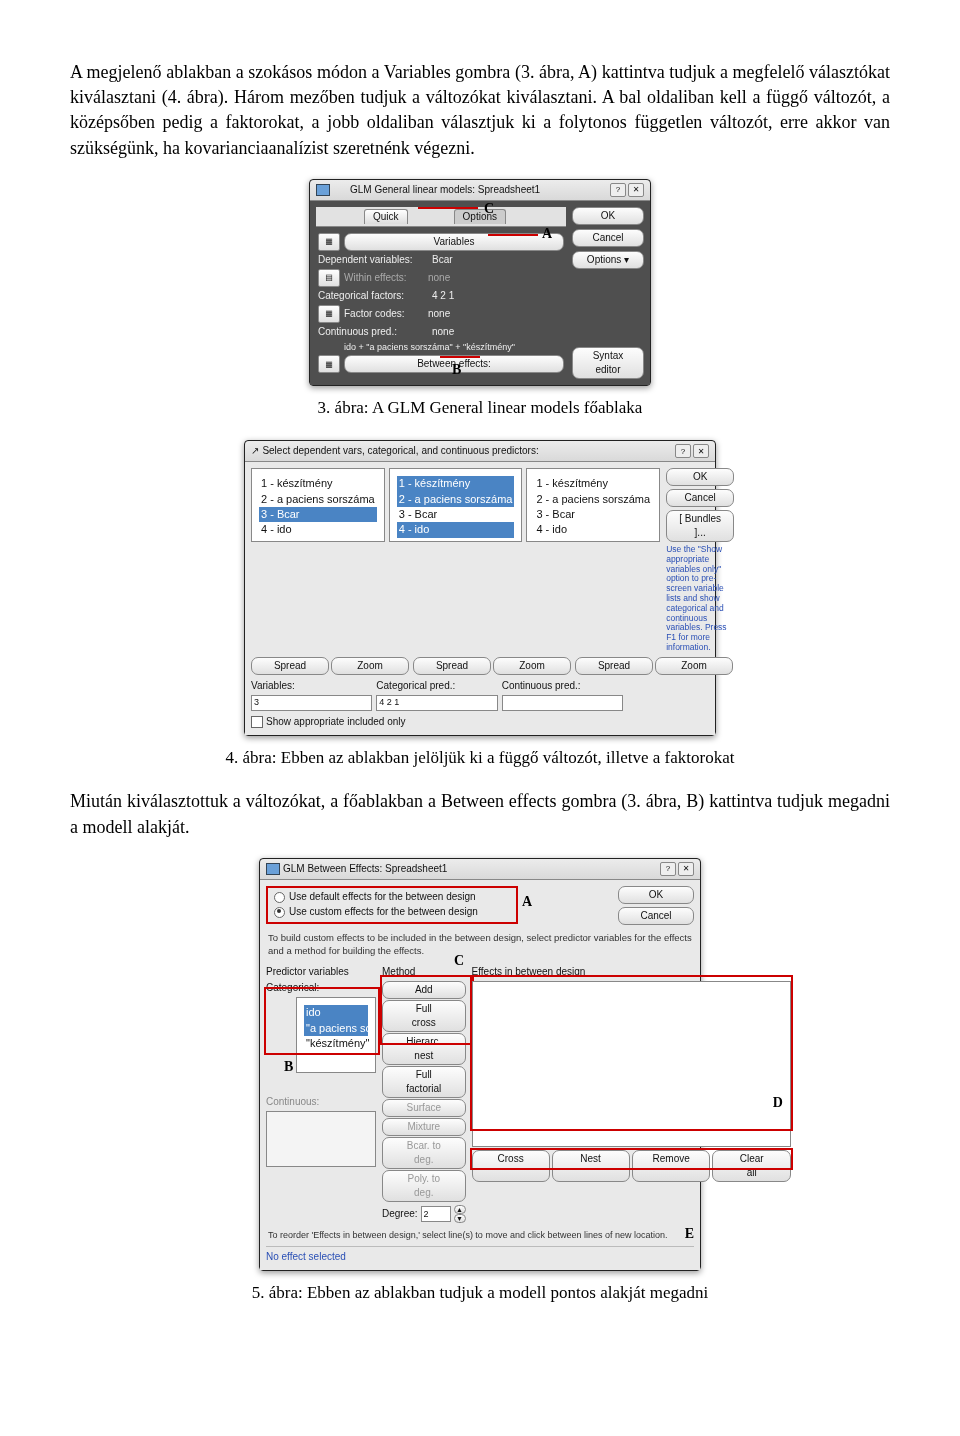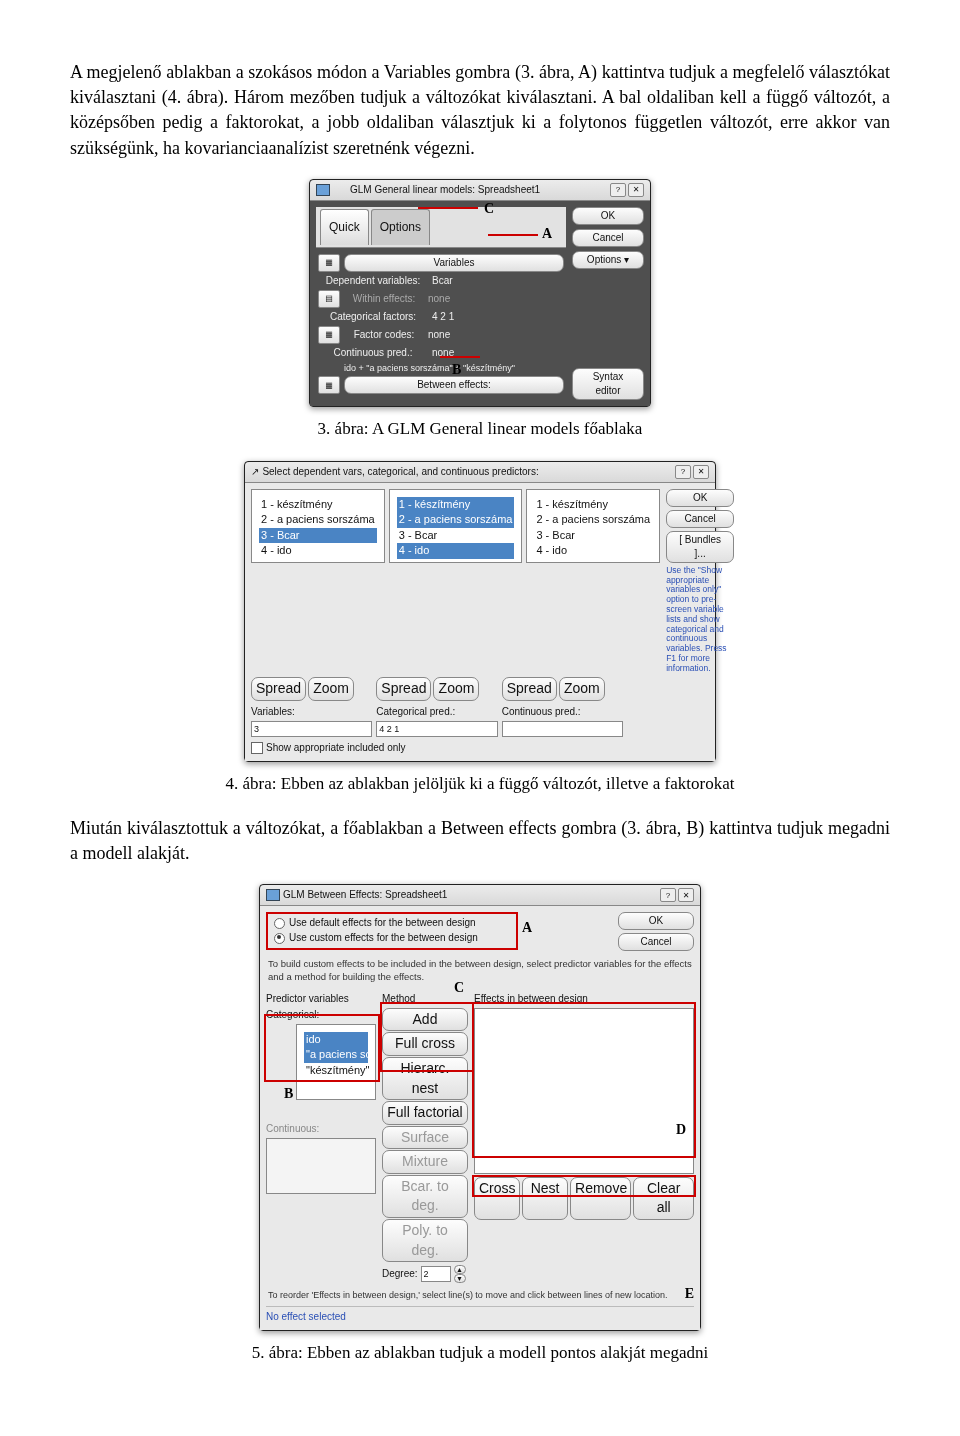--- a/index.html
+++ b/index.html
@@ -59,27 +59,27 @@
     display:inline-block;
     background: linear-gradient(#fdfdfd,#e0e0e0);
     border:1px solid #888;
     border-radius:7px;
     padding:1px 8px;
     font-size:10px;
     min-width:50px;
     text-align:center;
     color:#111;
   }
-  .btn.sm { min-width:36px; padding:1px 4px; font-size:14px;}
+  .btn.sm { min-width:36px; padding:1px 20px; font-size:10px;}
   .tabbar { background:#e2e2e2; border-bottom:1px solid #888; padding:2px 4px; display:flex; gap:2px;}
-  .tab { background:linear-gradient(#fff,#ddd); border:1px solid #888; border-bottom:none; border-radius:3px 3px 0 0; padding:9px 8px; font-size:12px;}
+  .tab { background:linear-gradient(#fff,#ddd); border:1px solid #888; border-bottom:none; border-radius:3px 3px 0 0; padding:0 8px; font-size:10px;margin-left:44px;}
   .tab.inactive { background:#ccc; }
   .row { display:flex; align-items:center; gap:4px; margin:2px 0;}
   .iconbox { width:20px;height:16px;background:linear-gradient(#fdfdfd,#e0e0e0);border:1px solid #888;border-radius:2px;display:flex;align-items:center;justify-content:center;font-size:8px;}
-  .field-label { color:#eee; font-size:10px; text-align:center; width:110px;}
+  .field-label { color:#eee; font-size:10px; text-align:left; width:110px;}
   .field-val { color:#eee; font-size:10px;}
   .marker { position:absolute; font-weight:bold; color:#000; font-size:14px; font-family:"Times New Roman",serif;}
   .redbox { position:absolute; border:2px solid #c00; pointer-events:none;}
   .redline { position:absolute; background:#c00; height:2px;}
   .listbox {
     background:#fff; border:1px solid #888; font-size:11px; padding:7px; height:58px; overflow:hidden;
   }
   .listbox div { padding:0 2px; white-space:nowrap;}
   .listbox .sel { background:#4a84c4; color:#fff;}
   .hint { color:#2a4fb5; font-size:8.5px; line-height:1.15;}

